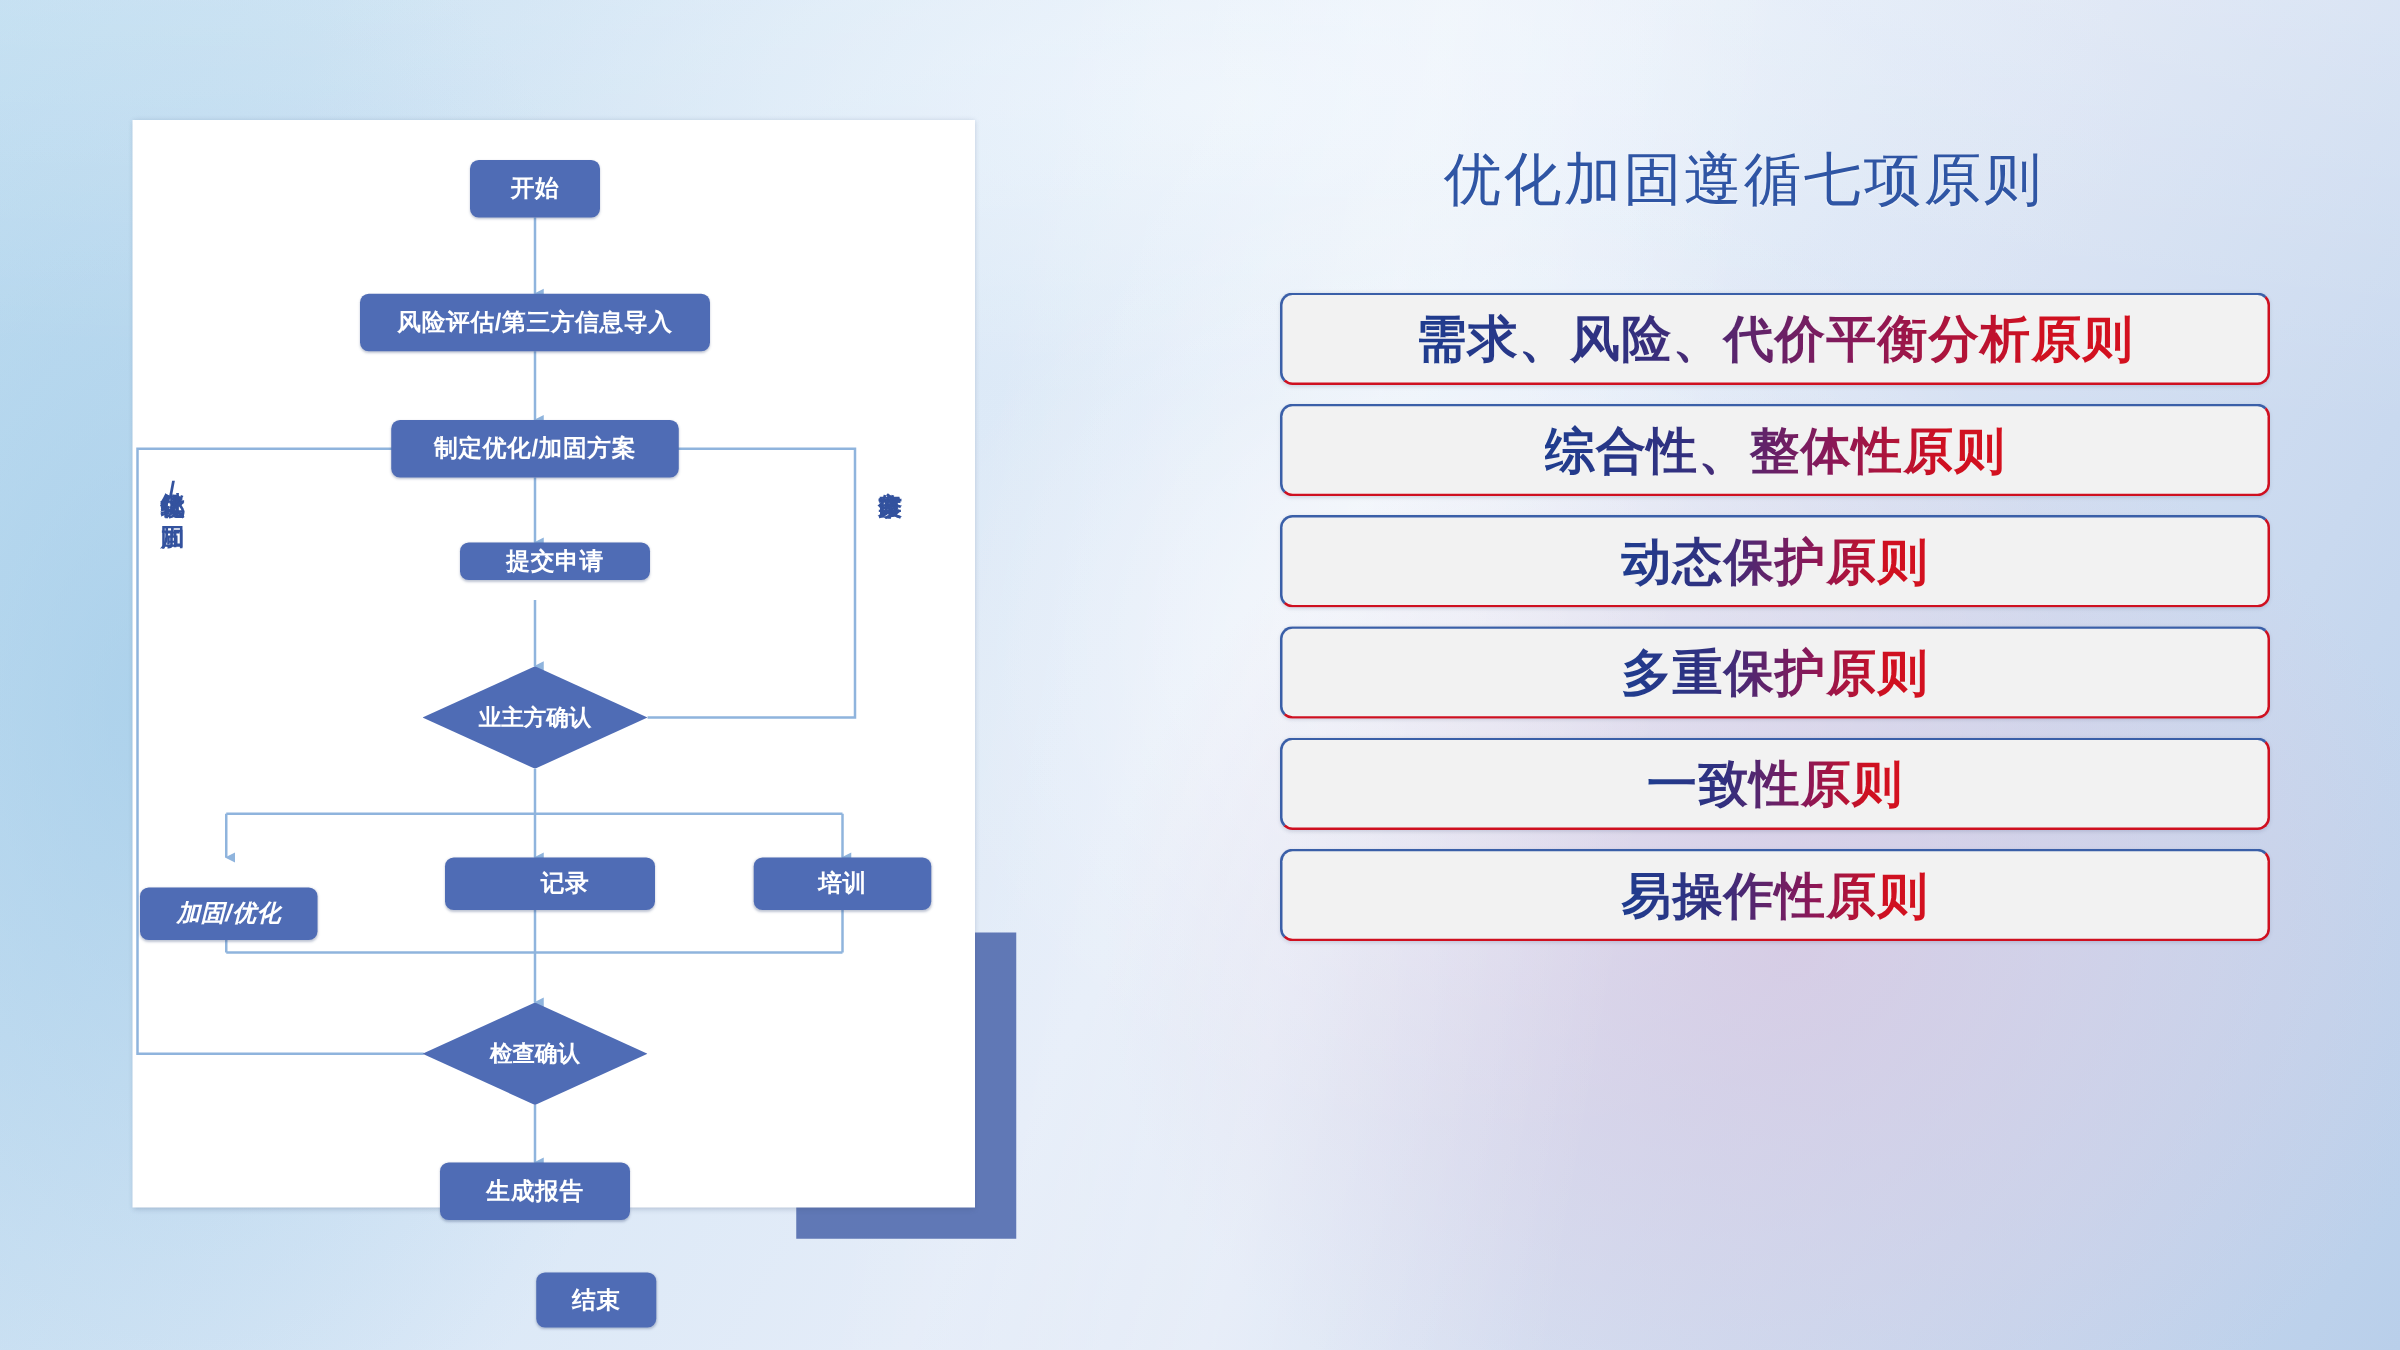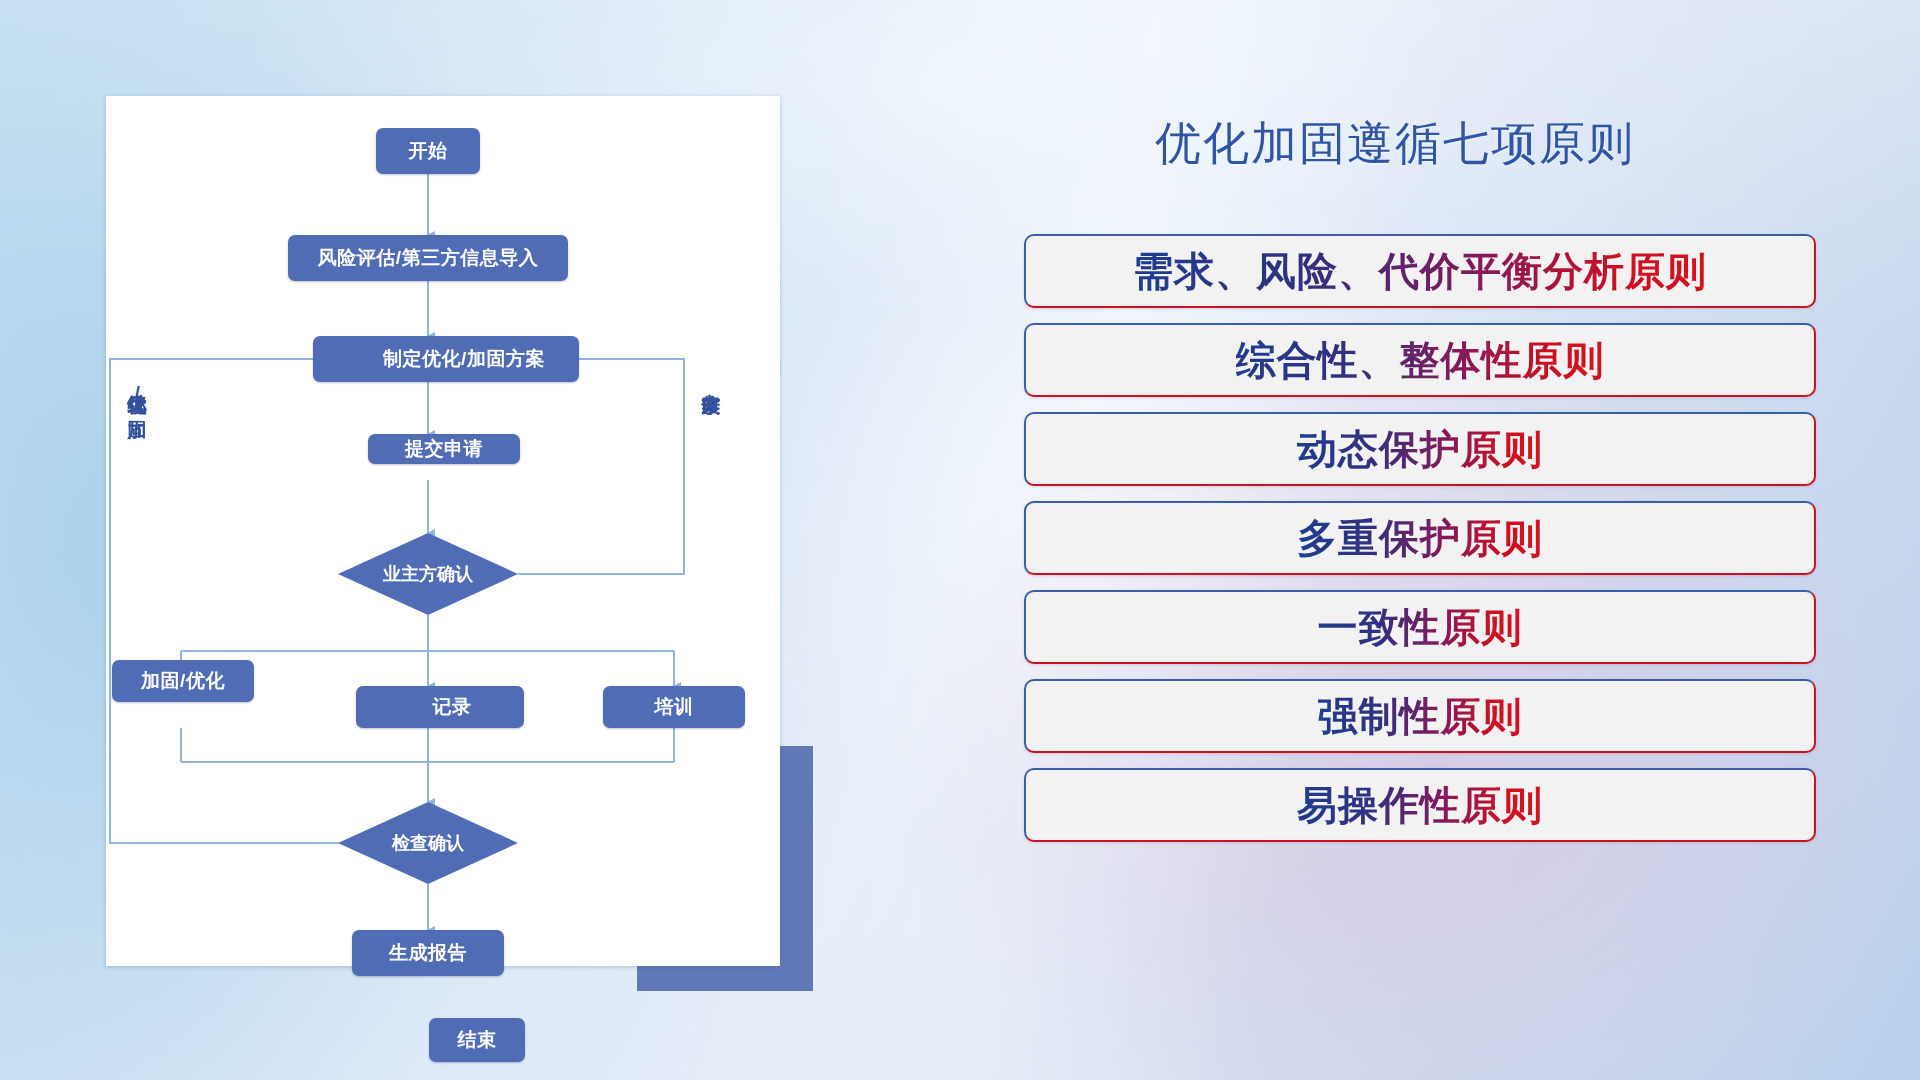--- a/index.html
+++ b/index.html
@@ -200,33 +200,33 @@
   </svg>
 
   <div class="node" style="left:270px; top:32px; width:104px; height:46px;">
     <span>开始</span>
   </div>
 
   <div class="node" style="left:182px; top:139px; width:280px; height:46px;">
     <span>风险评估/第三方信息导入</span>
   </div>
 
-  <div class="node" style="left:207px; top:240px; width:230px; height:46px;padding-left:36px;">
+  <div class="node" style="left:207px; top:240px; width:230px; height:46px;">
     <span>制定优化/加固方案</span>
   </div>
 
   <div class="node" style="left:246px; top:338px; width:152px; height:30px;margin-left:16px;">
     <span>提交申请</span>
   </div>
 
   <div class="diamond" style="left:232px; top:437px; width:180px; height:82px;">
     <span>业主方确认</span>
   </div>
 
-  <div class="node" style="left:6px; top:564px; width:142px; height:42px;">
+  <div class="node" style="left:6px; top:614px; width:142px; height:42px;font-style:italic;">
     <span>加固/优化</span>
   </div>
 
   <div class="node" style="left:250px; top:590px; width:144px; height:42px;padding-left:24px;">
     <span>记录</span>
   </div>
 
   <div class="node" style="left:497px; top:590px; width:142px; height:42px;">
     <span>培训</span>
   </div>
@@ -270,21 +270,18 @@
   </div>
 
   <div class="principle-card">
     <span class="principle-text">多重保护原则</span>
   </div>
 
   <div class="principle-card">
     <span class="principle-text">一致性原则</span>
   </div>
 
-  <div class="principle-card">
-    <span class="principle-text">强制性原则</span>
-  </div>
 
   <div class="principle-card">
     <span class="principle-text">易操作性原则</span>
   </div>
 
 </div>
 
 </body></html>

